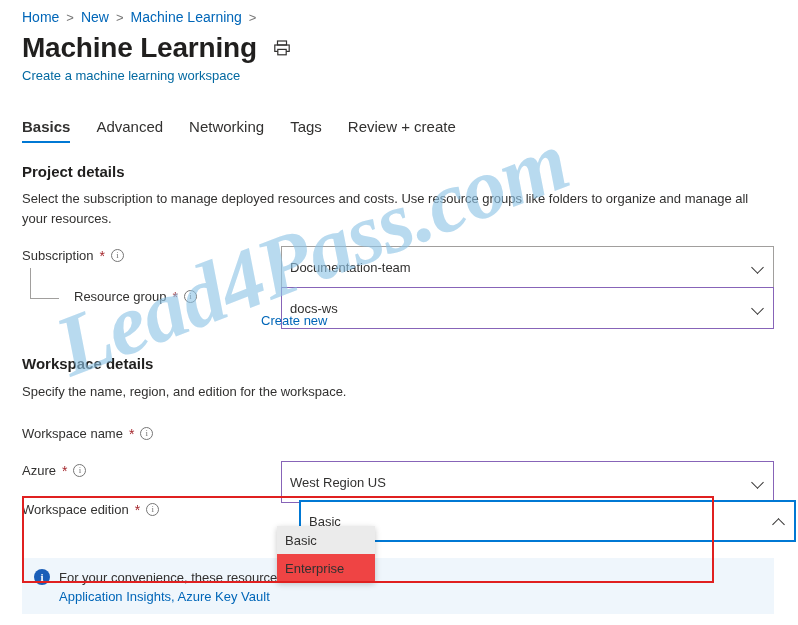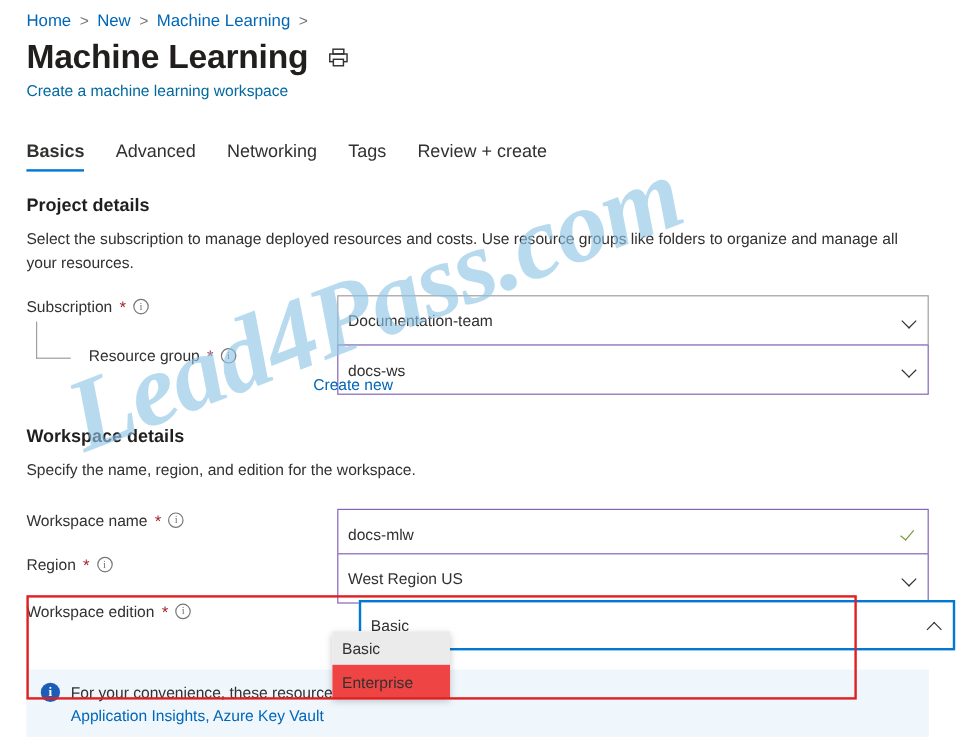--- a/index.html
+++ b/index.html
@@ -385,29 +385,25 @@
 
   <div class="section-title" style="top:355px;">Workspace details</div>
   <div class="section-desc" style="top:382px;">Specify the name, region, and edition for the workspace.</div>
 
   <div class="frow" style="top:424px;">
     <span class="flabel">
       <span>Workspace name</span>
       <span class="req">*</span>
       <span class="info-ico"></span>
     </span>
-    <div class="field purple">
-      <span class="val">docs-mlw</span>
-      <span class="check"></span>
-    </div>
   </div>
 
   <div class="frow" style="top:461px;">
     <span class="flabel">
-      <span>Region</span>
+      <span>Azure</span>
       <span class="req">*</span>
       <span class="info-ico"></span>
     </span>
     <div class="field purple">
       <span class="val">West Region US</span>
       <span class="chev"></span>
     </div>
   </div>
 
   <div class="frow" style="top:500px;">

